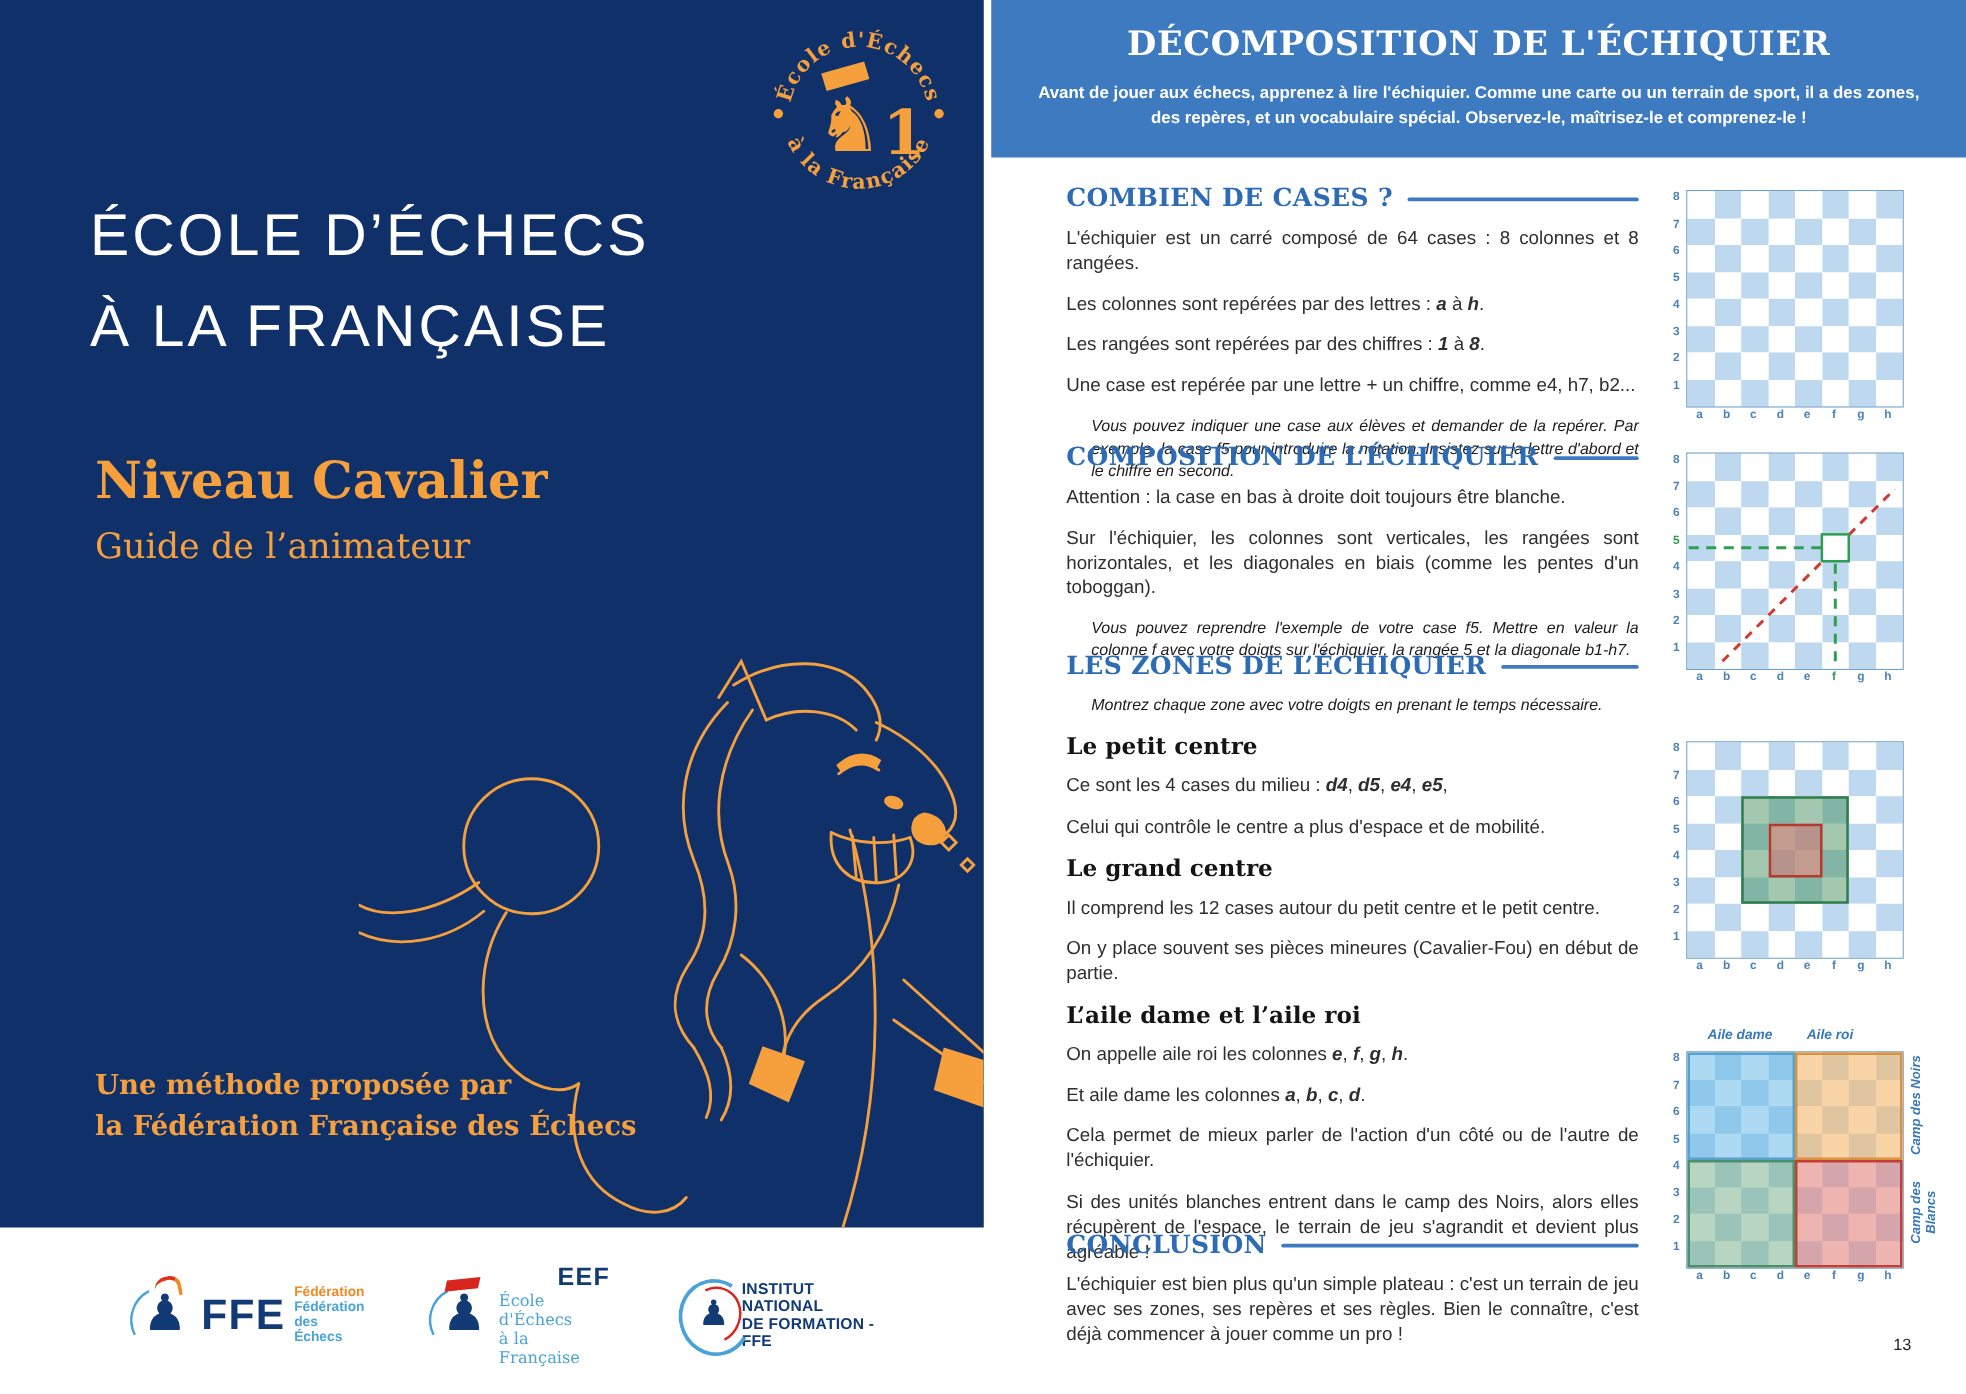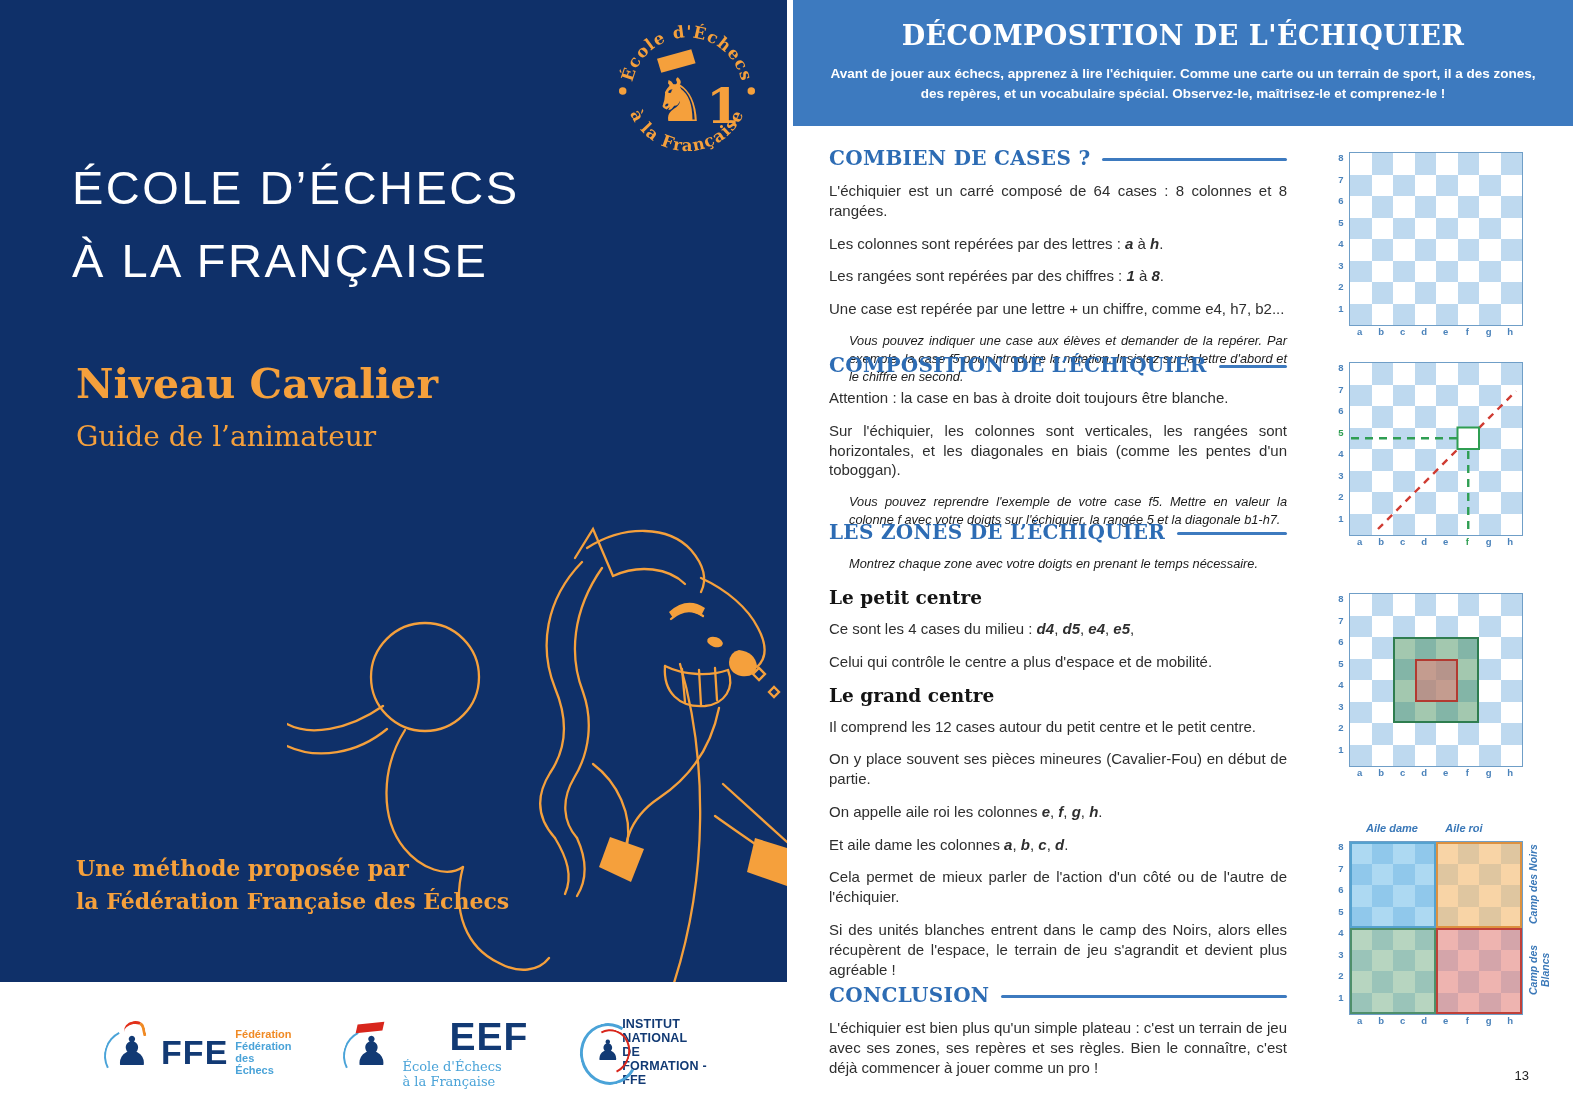--- a/index.html
+++ b/index.html
@@ -33,32 +33,32 @@
   .licon .ring1{position:absolute;left:-2px;top:0px;width:52px;height:56px;border:3px solid #4aa3d8;
                 border-color:#4aa3d8 transparent #4aa3d8 #4aa3d8;border-radius:50%;transform:rotate(-14deg);}
   .licon .ring2{position:absolute;left:6px;top:6px;width:38px;height:42px;border:2.5px solid #d8261c;
                 border-color:#d8261c #d8261c transparent transparent;border-radius:50%;transform:rotate(20deg);}
   .licon .pawn.small{left:13px;top:14px;font-size:28px;}
   .labbr{font:700 34px "Liberation Sans",sans-serif;color:#123a74;letter-spacing:1px;}
   .lstack{display:flex;flex-direction:column;line-height:1.25;}
   .lstack .l1{font:700 11px "Liberation Sans",sans-serif;color:#f08a24;}
   .lstack .l2{font:700 11px "Liberation Sans",sans-serif;color:#4aa3d8;}
   .eefcol{display:flex;flex-direction:column;line-height:1.05;}
-  .eefcol .labbr{font-size:39px;margin-left:47px;}
+  .eefcol .labbr{font-size:20px;margin-left:47px;}
   .eefcol .l3{font:400 13px "DejaVu Serif",serif;color:#4aa3d8;}
   .infcol{display:flex;flex-direction:column;line-height:1.2;}
   .infcol .l4{font:700 12.5px "Liberation Sans",sans-serif;color:#123a74;letter-spacing:0.2px;}
 
   
   .rightpage{position:absolute;left:793px;top:0;width:780px;height:1115px;background:#ffffff;}
   .band{position:absolute;left:0;top:0;width:780px;height:126px;background:#3d7abf;color:#ffffff;text-align:center;}
   .band-title{margin:0;padding-top:20px;font:700 27px "DejaVu Serif",serif;letter-spacing:0.5px;}
   .band-intro{margin:13px auto 0;width:706px;font:700 13.5px "Liberation Sans",sans-serif;line-height:1.45;text-align:center;}
 
-  .textcol{position:absolute;left:36px;top:0;width:458px;height:1036px;text-decoration:underline;}
+  .textcol{position:absolute;left:60px;top:0;width:458px;height:1036px;text-decoration:underline;}
   .section{position:absolute;left:0;width:458px;}
   .sec-h{display:flex;align-items:center;gap:12px;margin-bottom:11px;}
   .sec-title{font:700 20px "DejaVu Serif",serif;color:#2d6cb4;letter-spacing:0.3px;white-space:nowrap;}
   .rule{flex:1;height:3px;background:#3d7abf;border-radius:2px;margin-top:3px;}
   p.body{font-size:15px;color:#2e2e2e;margin:0 0 13px;line-height:1.32;text-align:justify;}
   p.note{font-style:italic;font-size:12.8px;color:#1c1c1c;margin:3px 0 14px 20px;line-height:1.4;text-align:justify;}
   .subhead{font:700 18.5px "DejaVu Serif",serif;color:#141414;margin:7px 0 11px;}
   .bi{font-weight:700;font-style:italic;}
 
   
@@ -231,20 +231,21 @@
             <span class="sec-title">LES ZONES DE L’ÉCHIQUIER</span>
             <span class="rule"></span>
           </div>
           <p class="note">Montrez chaque zone avec votre doigts en prenant le temps nécessaire.</p>
           <div class="subhead">Le petit centre</div>
           <p class="body">Ce sont les 4 cases du milieu : <span class="bi">d4</span>, <span class="bi">d5</span>, <span class="bi">e4</span>, <span class="bi">e5</span>,</p>
           <p class="body">Celui qui contrôle le centre a plus d'espace et de mobilité.</p>
           <div class="subhead">Le grand centre</div>
           <p class="body">Il comprend les 12 cases autour du petit centre et le petit centre.</p>
           <p class="body">On y place souvent ses pièces mineures (Cavalier-Fou) en début de partie.</p>
+          <div class="subhead">L’aile dame et l’aile roi</div>
           <p class="body">On appelle aile roi les colonnes <span class="bi">e</span>, <span class="bi">f</span>, <span class="bi">g</span>, <span class="bi">h</span>.</p>
           <p class="body">Et aile dame les colonnes <span class="bi">a</span>, <span class="bi">b</span>, <span class="bi">c</span>, <span class="bi">d</span>.</p>
           <p class="body">Cela permet de mieux parler de l'action d'un côté ou de l'autre de l'échiquier.</p>
           <p class="body">Si des unités blanches entrent dans le camp des Noirs, alors elles récupèrent de l'espace, le terrain de jeu s'agrandit et devient plus agréable !</p>
         </div>
         <div class="section" style="top: 983px;">
           <div class="sec-h">
             <span class="sec-title">CONCLUSION</span>
             <span class="rule"></span>
           </div>

